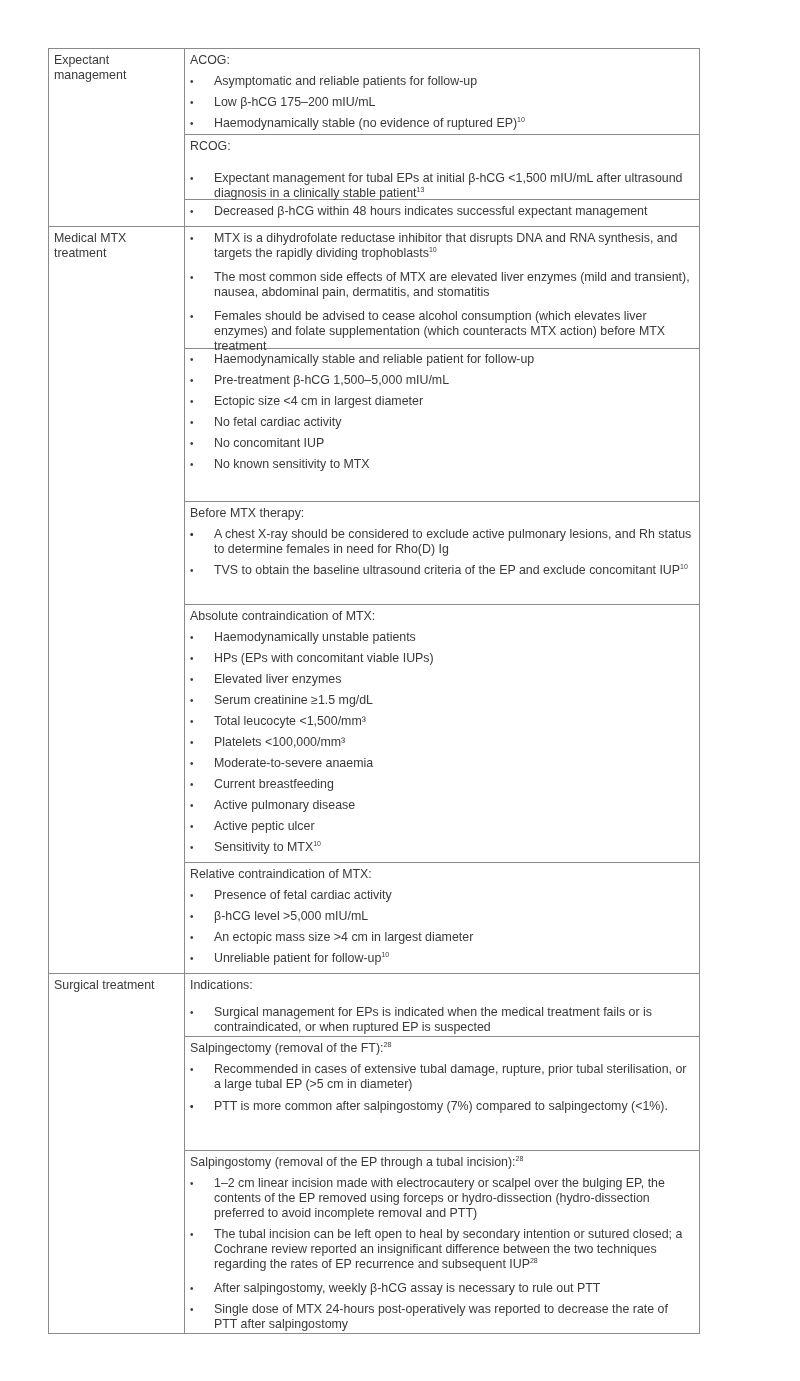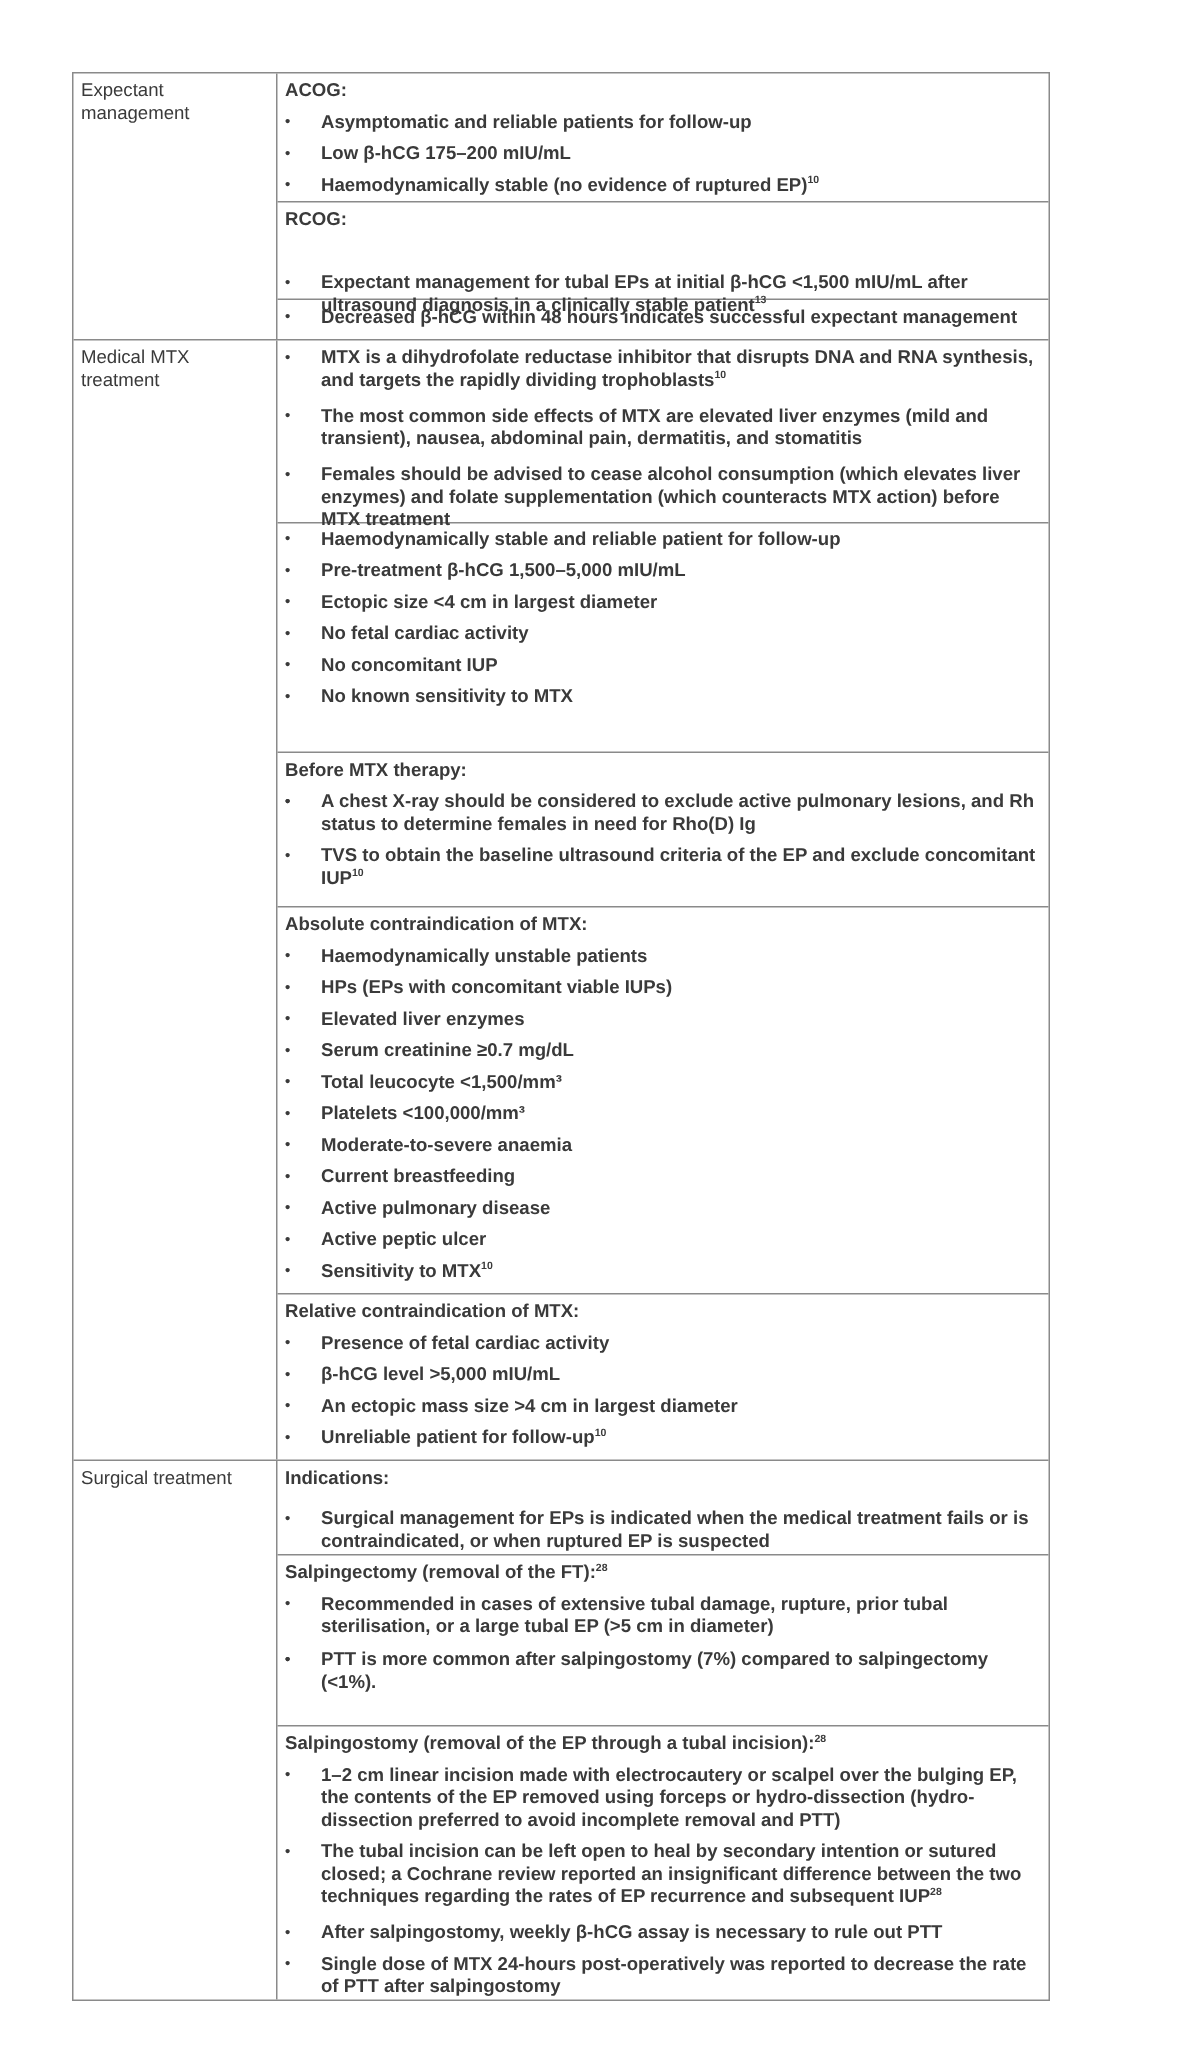--- a/index.html
+++ b/index.html
@@ -13,34 +13,34 @@
     border: 1.5px solid #8a8a8a; box-sizing: border-box;
   }
   .row { display: flex; border-top: 1.5px solid #8a8a8a; }
   .row:first-child { border-top: none; }
   .label {
     width: 136px; flex: 0 0 136px; box-sizing: border-box;
     padding: 4px 5px; font-size: 12.4px; line-height: 15px;
     border-right: 1.5px solid #8a8a8a;
   }
   .cells { flex: 1; }
-  .cell { box-sizing: border-box; padding: 3px 6px 2px 5px; border-top: 1.5px solid #8a8a8a; font-weight: bold; }
+  .cell { box-sizing: border-box; padding: 3px 6px 2px 5px; border-top: 1.5px solid #8a8a8a; }
   .cell:first-child { border-top: none; }
   .heading { font-size: 12.4px; line-height: 15px; margin: 1px 0 6px 0; }
   ul { list-style: none; margin: 0; padding: 0; }
   li {
     position: relative; padding-left: 24px; font-size: 12.4px; line-height: 15px;
     margin-bottom: 6px;
   }
   li .bullet { position: absolute; left: 0; top: 0; font-size: 10px; }
   li.gap { margin-bottom: 9px; }
   sup { font-size: 7px; line-height: 0; vertical-align: 5px; }
   .c-acog { height: 85px; }
   .c-rcog { height: 65px; }
-  .c-rcog .heading { margin-bottom: 27px; }
+  .c-rcog .heading { margin-bottom: 17px; }
   .c-dec { height: 27px; padding-top: 4px; }
   .c-mtx1 { height: 121px; padding-top: 4px; }
   .c-mtx1 li { margin-bottom: 9px; }
   .c-ind { height: 153px; }
   .c-before { height: 103px; }
   .c-abs { height: 258px; }
   .c-rel { height: 111px; }
   .c-sind { height: 62px; }
   .c-sind .heading { margin-bottom: 12px; }
   .c-ectomy { height: 114px; }
@@ -104,21 +104,21 @@
           <li><span class="bullet">•</span><span>A chest X-ray should be considered to exclude active pulmonary lesions, and Rh status to determine females in need for Rho(D) Ig</span></li>
           <li><span class="bullet">•</span><span>TVS to obtain the baseline ultrasound criteria of the EP and exclude concomitant IUP</span><sup>10</sup></li>
         </ul>
       </div>
       <div class="cell c-abs">
         <div class="heading">Absolute contraindication of MTX:</div>
         <ul>
           <li><span class="bullet">•</span><span>Haemodynamically unstable patients</span></li>
           <li><span class="bullet">•</span><span>HPs (EPs with concomitant viable IUPs)</span></li>
           <li><span class="bullet">•</span><span>Elevated liver enzymes</span></li>
-          <li><span class="bullet">•</span><span>Serum creatinine ≥0.7 mg/dL</span></li>
+          <li><span class="bullet">•</span><span>Serum creatinine ≥1.5 mg/dL</span></li>
           <li><span class="bullet">•</span><span>Total leucocyte &lt;1,500/mm³</span></li>
           <li><span class="bullet">•</span><span>Platelets &lt;100,000/mm³</span></li>
           <li><span class="bullet">•</span><span>Moderate-to-severe anaemia</span></li>
           <li><span class="bullet">•</span><span>Current breastfeeding</span></li>
           <li><span class="bullet">•</span><span>Active pulmonary disease</span></li>
           <li><span class="bullet">•</span><span>Active peptic ulcer</span></li>
           <li><span class="bullet">•</span><span>Sensitivity to MTX</span><sup>10</sup></li>
         </ul>
       </div>
       <div class="cell c-rel">

